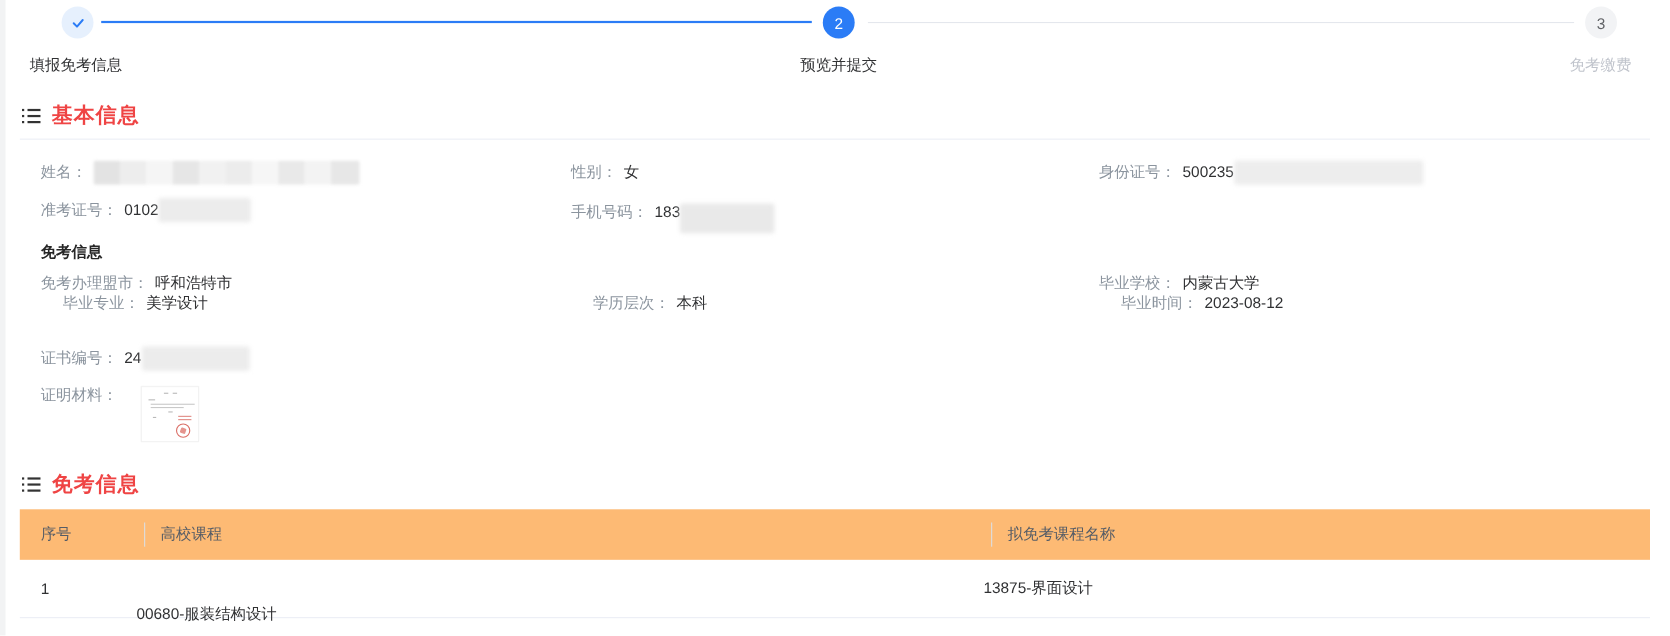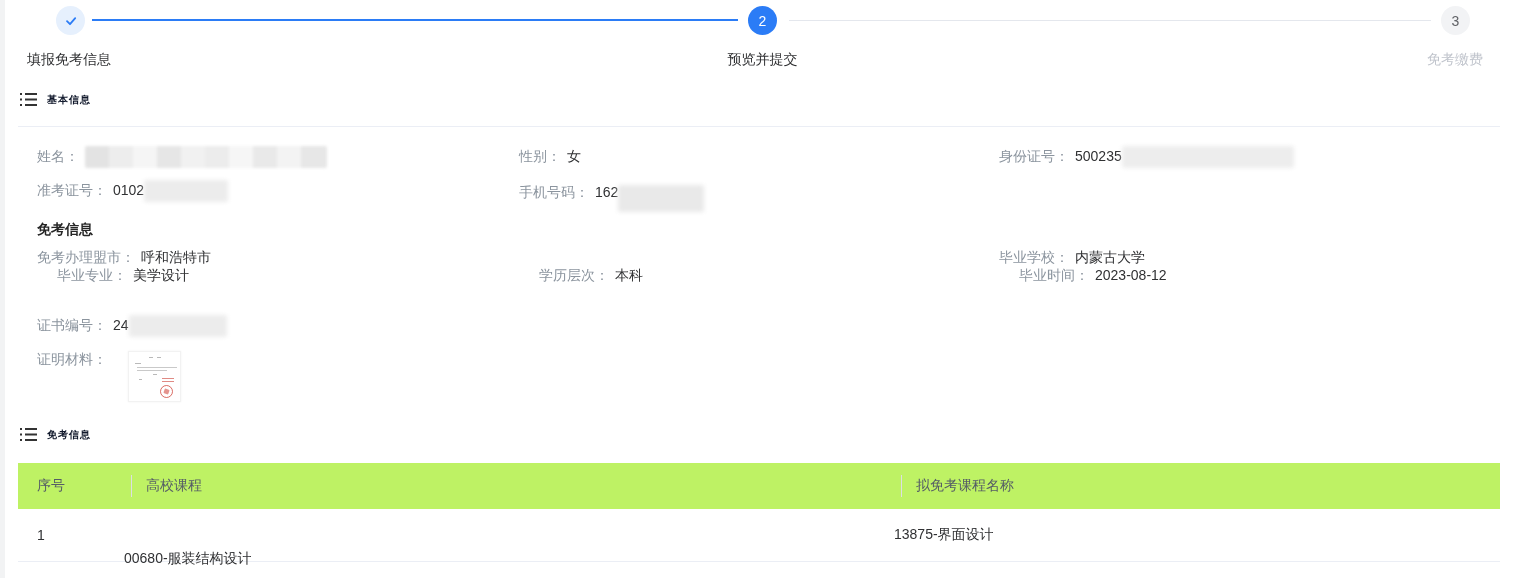--- a/index.html
+++ b/index.html
@@ -16,21 +16,21 @@
   .step-3 { left: 1441px; background: #f2f3f5; color: #606266; }
   .step-line-done { position: absolute; top: 19px; left: 92px; width: 646px; height: 2px; background: #2b7cf6; }
   .step-line-todo { position: absolute; top: 20px; left: 789px; width: 642px; height: 1px; background: #e4e7ed; }
   .step-label { position: absolute; top: 51px; font-size: 14px; color: #303133; }
   .step-label-1 { left: 27px; }
   .step-label-2 { left: 690px; width: 145px; text-align: center; }
   .step-label-3 { right: 35px; color: #c0c4cc; }
 
   
   .section-header { position: absolute; left: 20px; display: flex; align-items: center; gap: 10px; }
-  .section-header .title { font-size: 10px; font-weight: bold; color: #0f172a; letter-spacing: 1px; }
+  .section-header .title { font-size: 19px; font-weight: bold; color: #ef4444; letter-spacing: 1px; }
   .sh-basic { top: 92px; }
   .sh-table { top: 427px; }
   .divider { position: absolute; left: 18px; width: 1482px; height: 1px; background: #ebeef5; }
   .div-basic { top: 126px; }
 
   
   .field { position: absolute; font-size: 14px; line-height: 20px; white-space: nowrap; }
   .field .lbl { color: #8b949e; }
   .field .val { color: #303133; margin-left: 6px; }
   .c1 { left: 37px; } .c2 { left: 519px; } .c3 { left: 999px; }
@@ -49,21 +49,21 @@
     background: #fff; border: 1px solid #f2f2f2; box-shadow: 0 0 2px rgba(0,0,0,0.06); }
   .cert-thumb .tline { position: absolute; height: 1px; background: #b9b9b9; }
   .cert-thumb .rline { position: absolute; height: 1px; background: #e08a84; }
   .cert-thumb .stamp { position: absolute; width: 13px; height: 13px; border-radius: 50%;
     border: 1px solid rgba(205,60,50,0.75); left: 31px; top: 33px; }
   .cert-thumb .stamp::after { content: ""; position: absolute; left: 3px; top: 3px; width: 5px; height: 5px;
     background: rgba(205,60,50,0.55); border-radius: 1px; transform: rotate(20deg); }
 
   
   .exempt-table { position: absolute; left: 18px; top: 463px; width: 1482px; }
-  .thead { display: flex; height: 46px; background: #bef264; align-items: flex-end; font-size: 14px; color: #555c66; }
+  .thead { display: flex; height: 46px; background: #fdba74; align-items: flex-end; font-size: 14px; color: #555c66; }
   .th { position: relative; height: 100%; display: flex; align-items: center; }
   .th-1 { width: 91px; padding-left: 19px; }
   .th-2 { width: 770px; padding-left: 15px; margin-left: 22px; }
   .th-3 { flex: 1; padding-left: 15px; }
   .th-2::before, .th-3::before { content: ""; position: absolute; left: 0; top: 12px; width: 1px; height: 22px; background: #dcdee2; }
   .trow { display: flex; height: 53px; align-items: center; font-size: 14px; color: #303133; border-bottom: 1px solid #ebeef5; background: #fff; }
   .td-1 { width: 91px; padding-left: 19px; }
   .td-2 { width: 770px; padding-left: 15px; margin-top: 48px; }
   .td-3 { flex: 1; padding-left: 15px; }
 
@@ -131,21 +131,21 @@
     <span class="lbl">性别：</span><span class="val">女</span>
   </div>
   <div class="field c3 r1">
     <span class="lbl">身份证号：</span><span class="val">500235</span><span class="redact-tail" style="width:172px;background:#ededed"></span>
   </div>
 
   <div class="field c1 r2">
     <span class="lbl">准考证号：</span><span class="val">0102</span><span class="redact-tail" style="width:84px;background:#ececec"></span>
   </div>
   <div class="field c2 r2">
-    <span class="lbl">手机号码：</span><span class="val">162</span><span class="redact-tail rd-phone"></span>
+    <span class="lbl">手机号码：</span><span class="val">183</span><span class="redact-tail rd-phone"></span>
   </div>
 
   <div class="subhead">免考信息</div>
 
   <div class="field c1 r3">
     <span class="lbl">免考办理盟市：</span><span class="val">呼和浩特市</span>
   </div>
   <div class="field c3 r3">
     <span class="lbl">毕业学校：</span><span class="val">内蒙古大学</span>
   </div>

